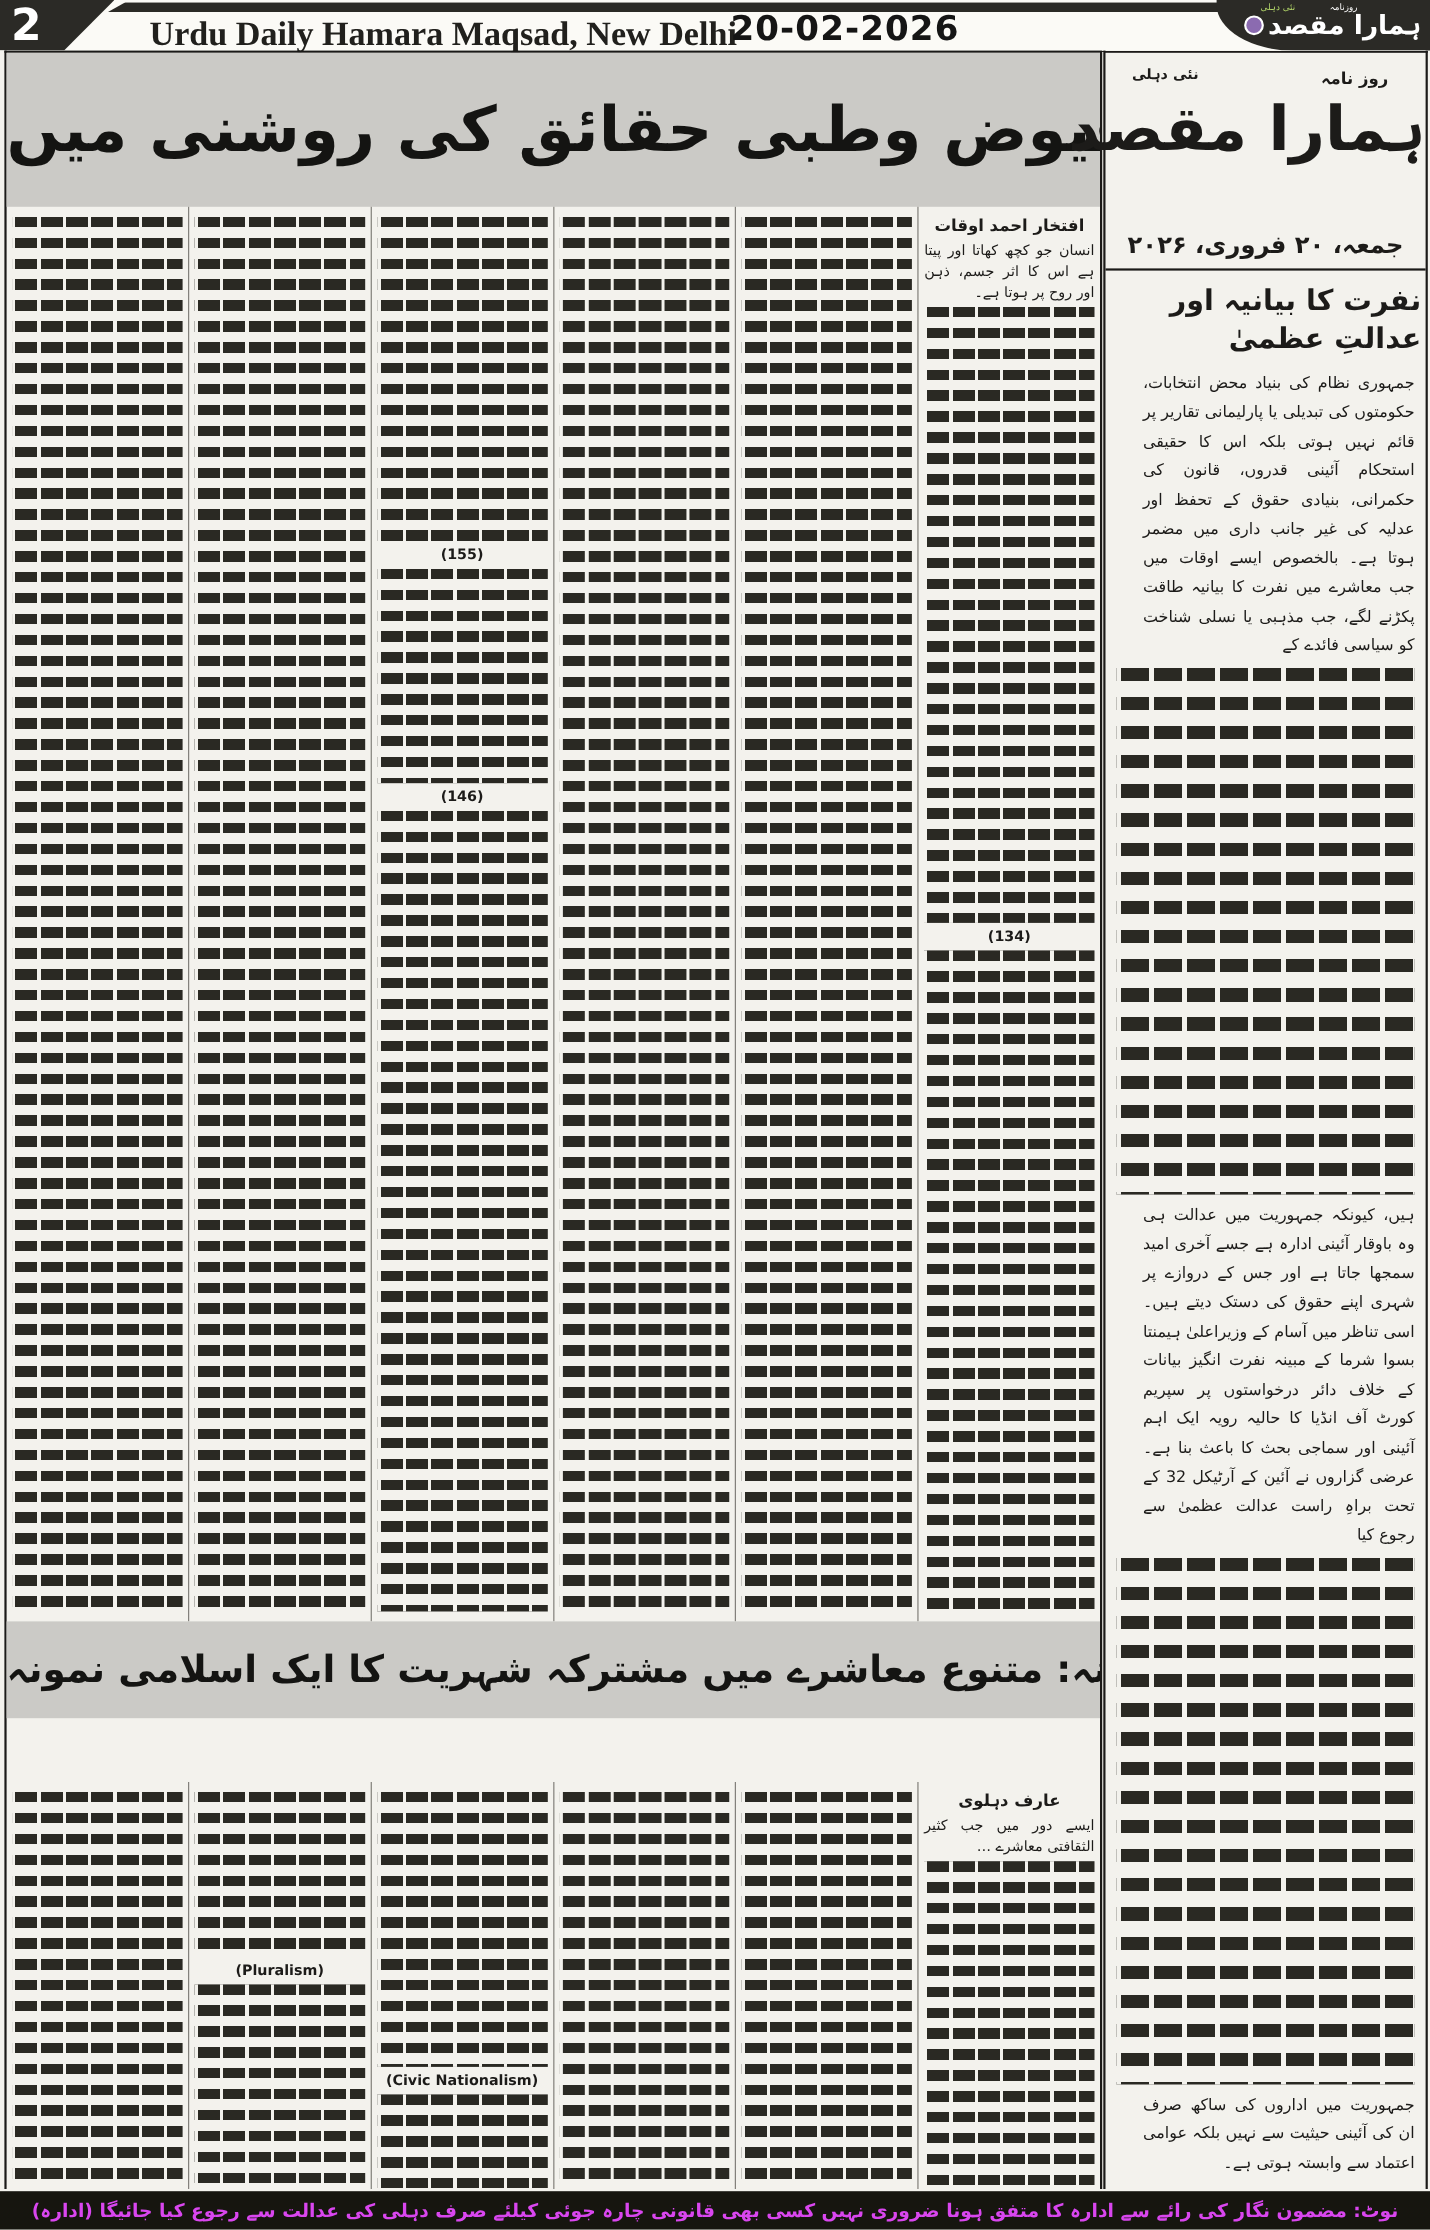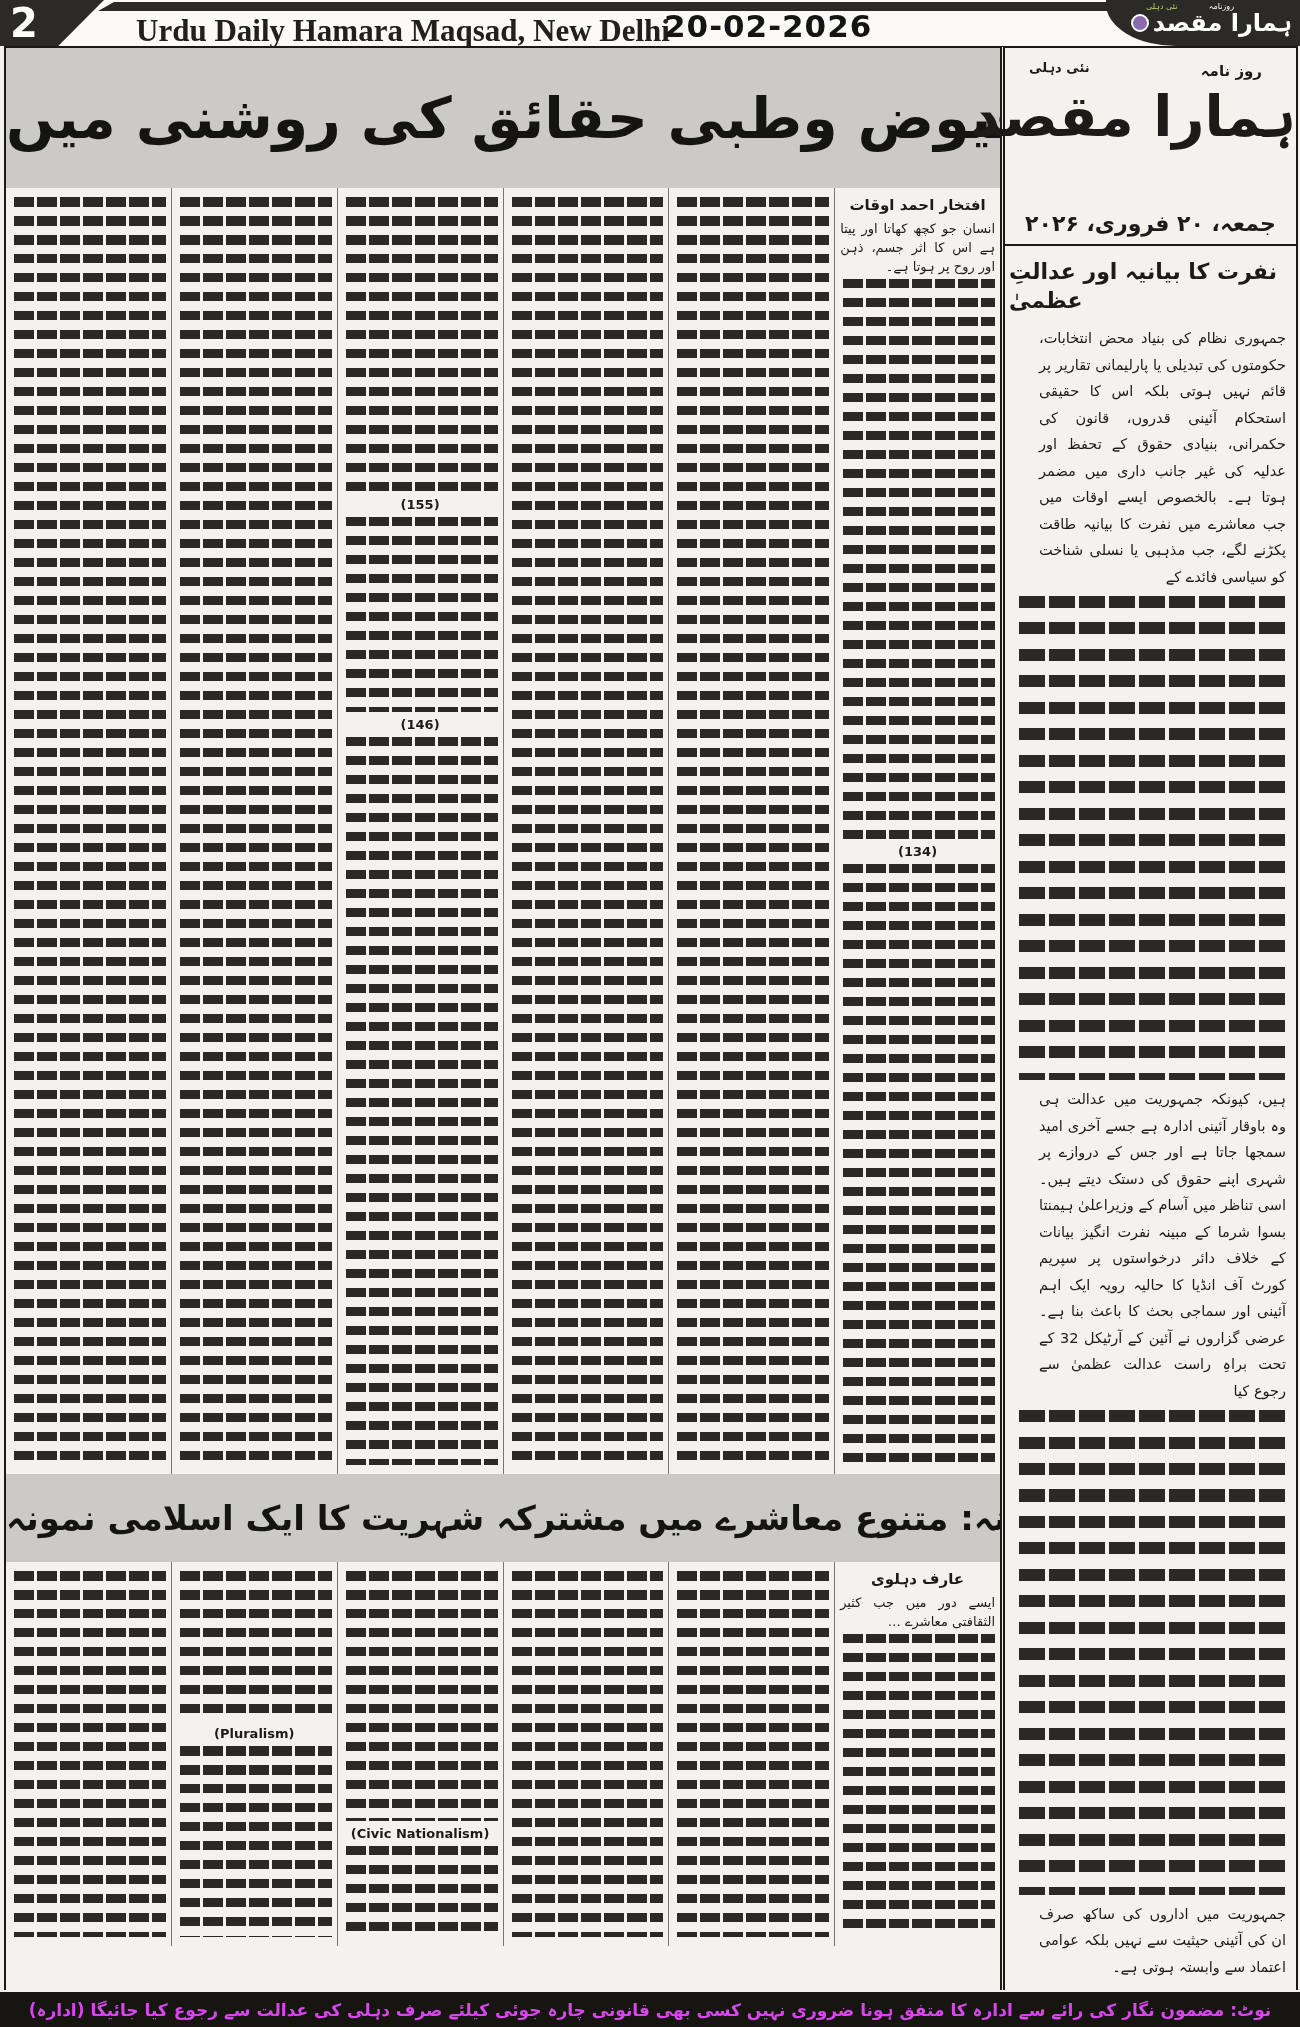--- a/index.html
+++ b/index.html
@@ -32,21 +32,21 @@
     position:absolute;top:46px;left:4px;width:996px;height:1944px;
     border-left:2px solid #1b1a18;border-top:2px solid #1b1a18;box-sizing:border-box;
   }
   .band{background:#cbcac6;text-align:center;overflow:hidden;white-space:nowrap;}
   .band1{position:absolute;top:0;left:0;right:0;height:140px;}
   .band1 .bandtext{font-weight:bold;font-size:57px;line-height:140px;color:#141412;letter-spacing:-1px;direction:rtl;}
   .band2{position:absolute;top:1426px;left:0;right:0;height:88px;}
   .band2 .bandtext{font-weight:bold;font-size:34px;line-height:88px;color:#141412;direction:rtl;}
   .art{position:absolute;left:0;right:0;display:flex;direction:rtl;}
   .art1{top:140px;height:1286px;}
-  .art2{top:1514px;height:384px;}
+  .art2{top:1572px;height:384px;}
   .col{flex:1 1 0;min-width:0;padding:6px 5px;display:flex;flex-direction:column;box-sizing:border-box;}
   .col + .col{border-right:1px solid #77756f;}
   .byline{text-align:center;font-weight:bold;font-size:15px;padding:2px 0 5px;direction:rtl;}
   .snippet{direction:rtl;text-align:justify;font-size:13px;line-height:19px;}
   .refnum{text-align:center;font-weight:bold;font-size:13px;padding:2px 0;direction:ltr;flex:0 0 auto;}
   .fill{
     flex:1 1 auto;margin:3px 0;
     background-image:
       repeating-linear-gradient(90deg,#f3f2ed 0 3px,rgba(0,0,0,0) 3px 23px),
       repeating-linear-gradient(180deg,#2a2923 0 9.5px,#f3f2ed 9.5px 19px);
@@ -56,21 +56,21 @@
   .sidebar{
     position:absolute;top:46px;left:1000px;width:298px;height:1944px;box-sizing:border-box;
     border-left:5px double #1b1a18;border-right:2px solid #1b1a18;border-top:2px solid #1b1a18;
     display:flex;flex-direction:column;background:#f3f2ed;
   }
   .mast{height:196px;flex:0 0 auto;border-bottom:2px solid #1b1a18;position:relative;}
   .mast-roznama{position:absolute;top:14px;right:34px;font-weight:bold;font-size:15px;direction:rtl;}
   .mast-city{position:absolute;top:12px;left:24px;font-weight:bold;font-size:13px;direction:rtl;}
   .mast-title{position:absolute;top:36px;left:0;right:0;text-align:center;font-weight:bold;font-size:56px;direction:rtl;white-space:nowrap;}
   .mast-date{position:absolute;bottom:8px;left:0;right:0;text-align:center;font-weight:bold;font-size:22px;direction:rtl;}
-  .sb-title{flex:0 0 auto;padding:12px 4px 6px;text-align:left;font-weight:bold;font-size:22px;line-height:1.3;direction:rtl;}
+  .sb-title{flex:0 0 auto;padding:12px 4px 6px;text-align:right;font-weight:bold;font-size:26px;line-height:1.3;direction:rtl;}
   .sb-body{flex:1 1 auto;display:flex;flex-direction:column;padding:4px 10px 10px;min-height:0;}
   .sb-para{direction:rtl;text-align:justify;font-size:14.5px;line-height:26.5px;flex:0 0 auto;margin-left:24px;}
   .sb-fill{
     flex:1 1 auto;margin:6px 0;
     background-image:
       repeating-linear-gradient(90deg,#f3f2ed 0 4px,rgba(0,0,0,0) 4px 30px),
       repeating-linear-gradient(180deg,#2a2923 0 12px,#f3f2ed 12px 26.5px);
   }
   
   .footer{

